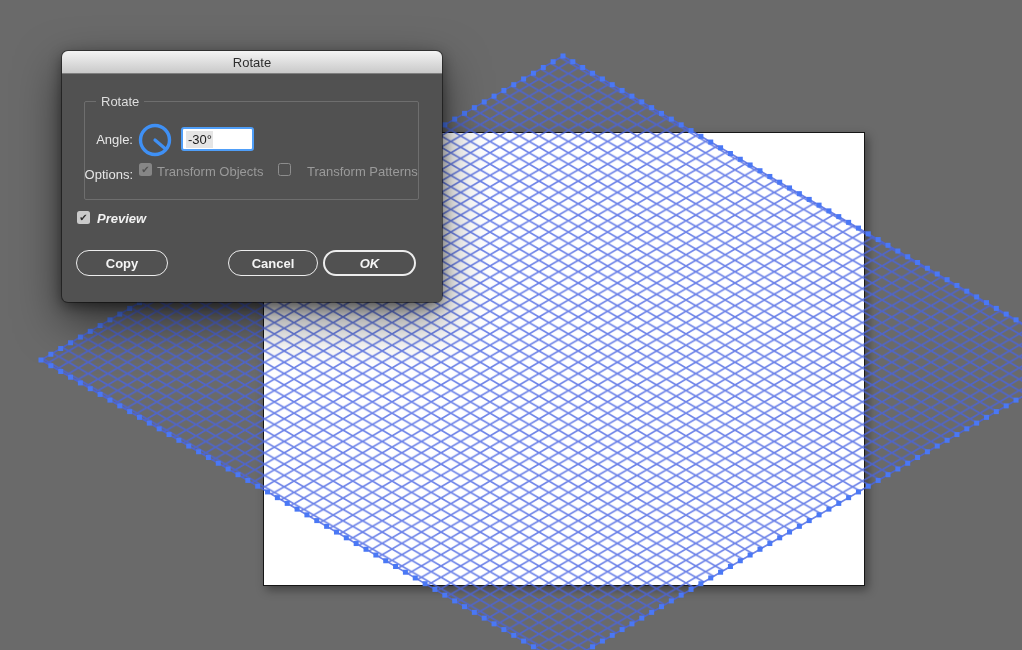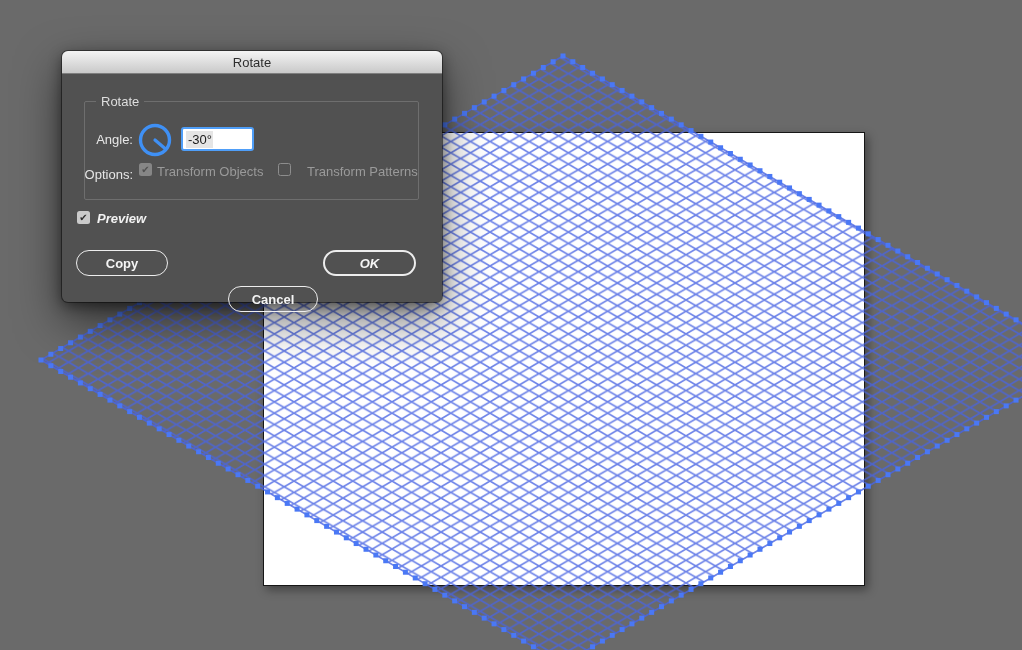--- a/index.html
+++ b/index.html
@@ -325,15 +325,15 @@
 
   <span class="checkbox cb-disabled-empty" style="left:216px;top:112px;"></span>
   <span class="lbl disabled-label" style="left:245px;top:113px;">Transform Patterns</span>
 
   <span class="checkbox cb-checked" style="left:15px;top:160px;">
       <span>✔</span>
     </span>
   <span class="lbl preview-label" style="left:35px;top:160px;font-style:italic;">Preview</span>
 
   <button class="btn" style="left:14px;width:92px;">Copy</button>
-  <button class="btn" style="left:166px;width:90px;margin-top:36px;">Cancel</button>
+  <button class="btn" style="left:166px;width:90px;">Cancel</button>
   <button class="btn default" style="left:261px;width:93px;font-style:italic;">OK</button>
 </div>
 
 </body></html>

